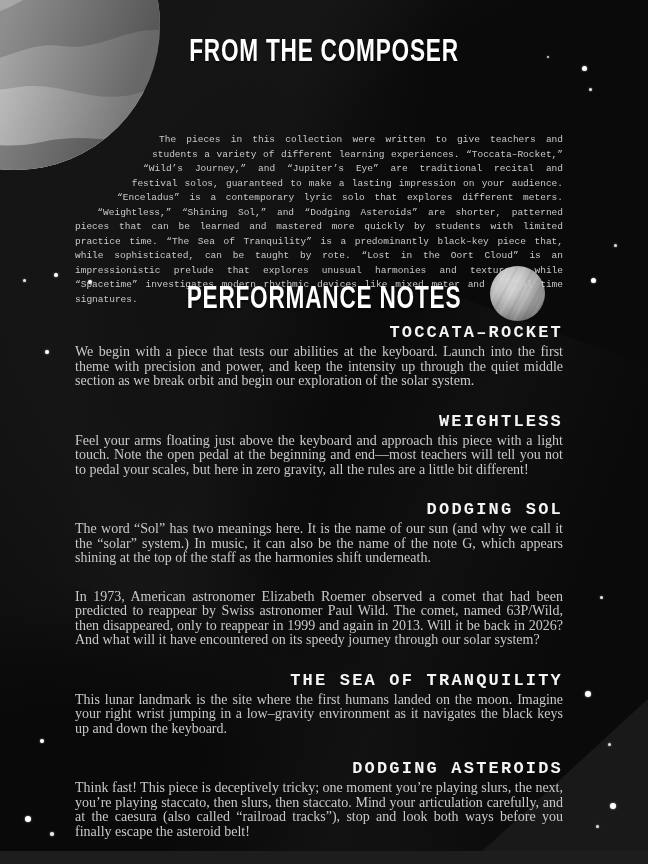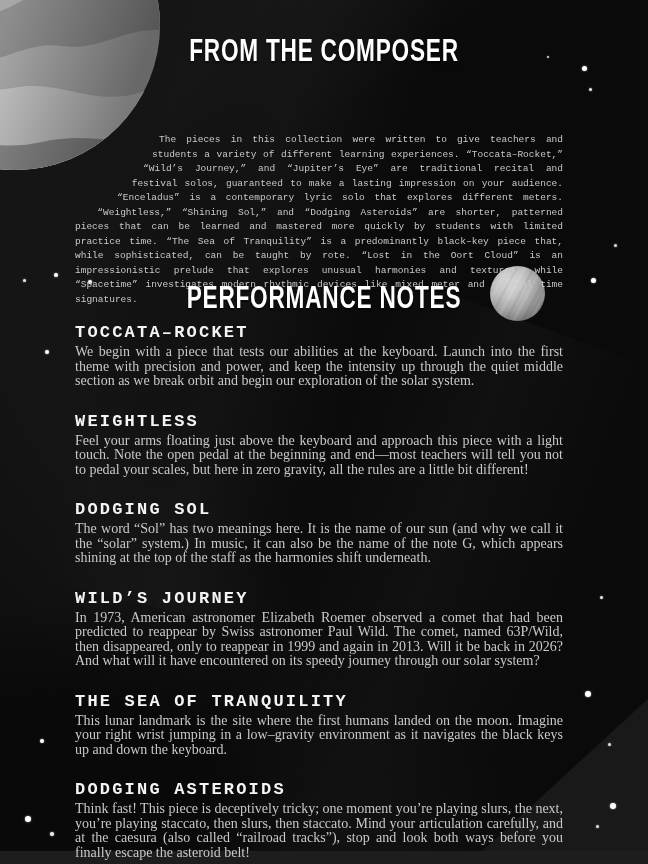--- a/index.html
+++ b/index.html
@@ -62,21 +62,21 @@
   }
   .planet-wrap-spacer{
     float:left;width:110px;height:116px;
     shape-outside:circle(156px at -60px -60px);
   }
 
   .notes{position:absolute;left:75px;top:324px;width:488px;}
   .note + .note{margin-top:24px;}
   .note h2{
     font-size:17px;line-height:17px;font-weight:700;color:var(--heading-text);
-    letter-spacing:2.2px;margin-bottom:4px;white-space:nowrap;
+    letter-spacing:2.2px;margin-bottom:4px;white-space:nowrap;text-align:right;
   }
   .note p{
     font-size:14px;line-height:14.5px;color:var(--body-text);text-align:justify;font-family:Liberation Serif, serif;
   }
 </style>
 </head>
 <body>
 
 <div class="page">
 
@@ -141,21 +141,20 @@
     </div>
     <div class="note">
       <h2>WEIGHTLESS</h2>
       <p>Feel your arms floating just above the keyboard and approach this piece with a light touch. Note the open pedal at the beginning and end—most teachers will tell you not to pedal your scales, but here in zero gravity, all the rules are a little bit different!</p>
     </div>
     <div class="note">
       <h2>DODGING SOL</h2>
       <p>The word “Sol” has two meanings here. It is the name of our sun (and why we call it the “solar” system.) In music, it can also be the name of the note G, which appears shining at the top of the staff as the harmonies shift underneath.</p>
     </div>
     <div class="note">
-      <h2>WILD’S JOURNEY</h2>
       <p>In 1973, American astronomer Elizabeth Roemer observed a comet that had been predicted to reappear by Swiss astronomer Paul Wild. The comet, named 63P/Wild, then disappeared, only to reappear in 1999 and again in 2013. Will it be back in 2026? And what will it have encountered on its speedy journey through our solar system?</p>
     </div>
     <div class="note">
       <h2>THE SEA OF TRANQUILITY</h2>
       <p>This lunar landmark is the site where the first humans landed on the moon. Imagine your right wrist jumping in a low–gravity environment as it navigates the black keys up and down the keyboard.</p>
     </div>
     <div class="note">
       <h2>DODGING ASTEROIDS</h2>
       <p>Think fast! This piece is deceptively tricky; one moment you’re playing slurs, the next, you’re playing staccato, then slurs, then staccato. Mind your articulation carefully, and at the caesura (also called “railroad tracks”), stop and look both ways before you finally escape the asteroid belt!</p>
     </div>

